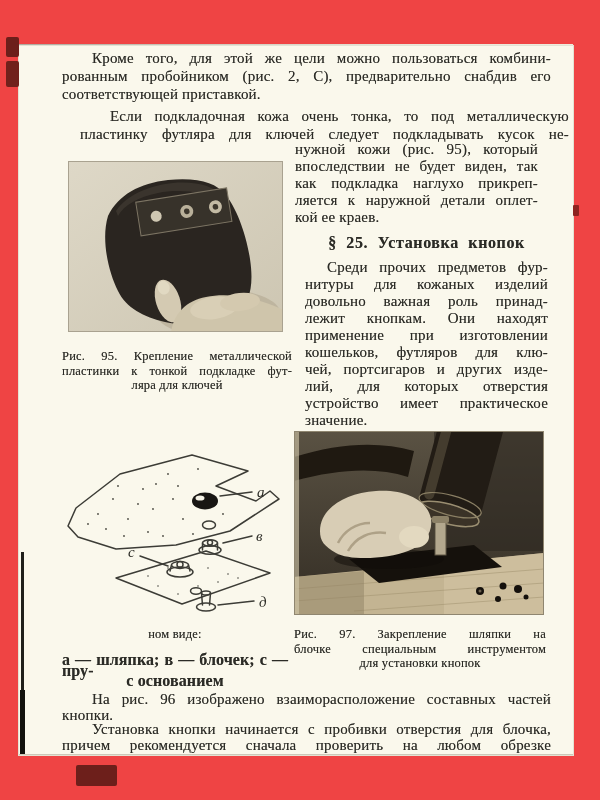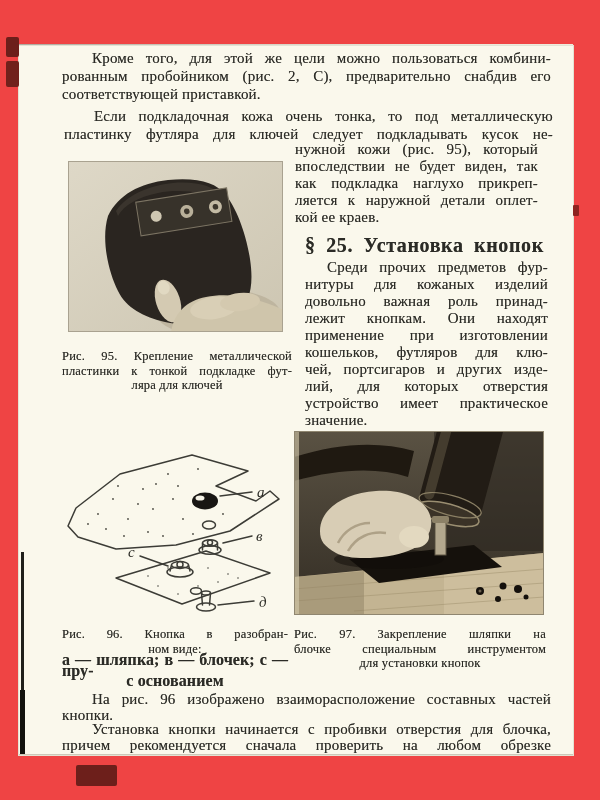--- a/index.html
+++ b/index.html
@@ -25,22 +25,22 @@
     font-size:15px;line-height:18px;
     text-align:justify;text-align-last:justify;
     letter-spacing:.2px;white-space:normal;
     text-shadow:0 0 .4px rgba(43,43,38,.55);
   }
   .rc .ln{line-height:17px;}
   .ln.last{text-align-last:left;}
   .ln.ctr{text-align-last:center;text-align:center;}
   .ln.ind{text-indent:30px;}
   .heading{
-    font-weight:bold;font-size:20px;letter-spacing:.6px;word-spacing:5px;
-    text-align:left;white-space:nowrap;
+    font-weight:bold;font-size:16px;letter-spacing:.6px;word-spacing:5px;
+    text-align:center;white-space:nowrap;
     text-shadow:0 0 .4px rgba(43,43,38,.6);
   }
   .cap .ln{font-size:12.5px;line-height:14.5px;letter-spacing:.2px;}
   .leg .ln{font-size:16px;line-height:10.5px;font-weight:bold;letter-spacing:.1px;}
   .closing .ln{line-height:15.8px;font-family:Liberation Serif, serif;}
   
   .redmark{position:absolute;background:#6d1f1b;border-radius:2px;}
   .rm1{left:6px;top:37px;width:13px;height:20px;}
   .rm2{left:6px;top:61px;width:13px;height:26px;background:#71211c;}
   .rm3{left:573px;top:205px;width:6px;height:11px;background:#8d2420;border-radius:1px;}
@@ -63,21 +63,21 @@
   <div class="redmark rm4"></div>
   <div class="blackbar-thin"></div>
   <div class="blackbar-thick"></div>
 
   <div class="para" style="left:62px;top:49px;width:489px;">
     <div class="ln ind">Кроме того, для этой же цели можно пользоваться комбини-</div>
     <div class="ln">рованным пробойником (рис. 2, С), предварительно снабдив его</div>
     <div class="ln last">соответствующей приставкой.</div>
   </div>
 
-  <div class="para" style="left:64px;top:107px;width:489px;">
+  <div class="para" style="left:80px;top:107px;width:489px;">
     <div class="ln ind">Если подкладочная кожа очень тонка, то под металлическую</div>
     <div class="ln">пластинку футляра для ключей следует подкладывать кусок не-</div>
   </div>
 
   <div class="para rc" style="left:295px;top:141px;width:243px;">
     <div class="ln">нужной кожи (рис. 95), который</div>
     <div class="ln">впоследствии не будет виден, так</div>
     <div class="ln">как подкладка наглухо прикреп-</div>
     <div class="ln">ляется к наружной детали оплет-</div>
     <div class="ln last">кой ее краев.</div>
@@ -194,21 +194,20 @@
       <g font-family="Liberation Serif, DejaVu Serif, serif" font-style="italic" font-size="15" fill="#2e2e28">
         <text x="199" y="53">а</text>
         <text x="198" y="97">в</text>
         <text x="70" y="113">с</text>
         <text x="201" y="163">д</text>
       </g>
     </svg>
   </div>
 
   <div class="para cap" style="left:62px;top:627px;width:226px;">
-    <div class="ln">Рис. 96. Кнопка в разобран-</div>
     <div class="ln ctr">ном виде:</div>
   </div>
   <div class="para leg" style="left:62px;top:655px;width:226px;">
     <div class="ln">а — шляпка; в — блочек; с — пру-</div>
     <div class="ln ctr">с основанием</div>
   </div>
 
   <div class="fig" style="left:294px;top:431px;">
     <svg width="250" height="184" viewBox="0 0 250 184">
       <defs>

